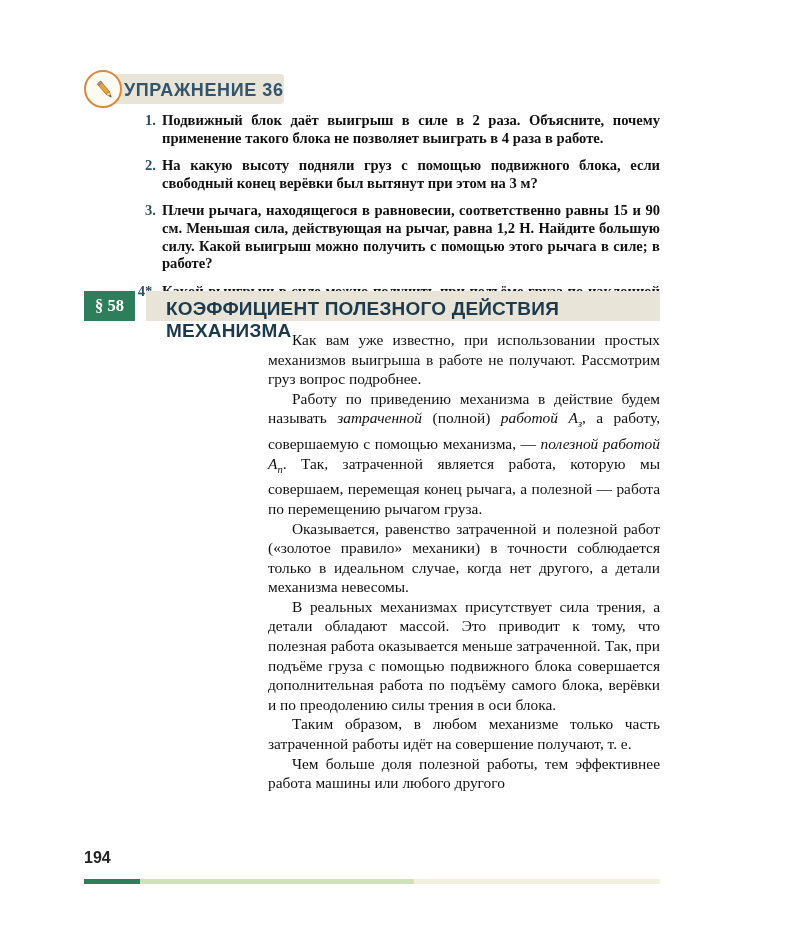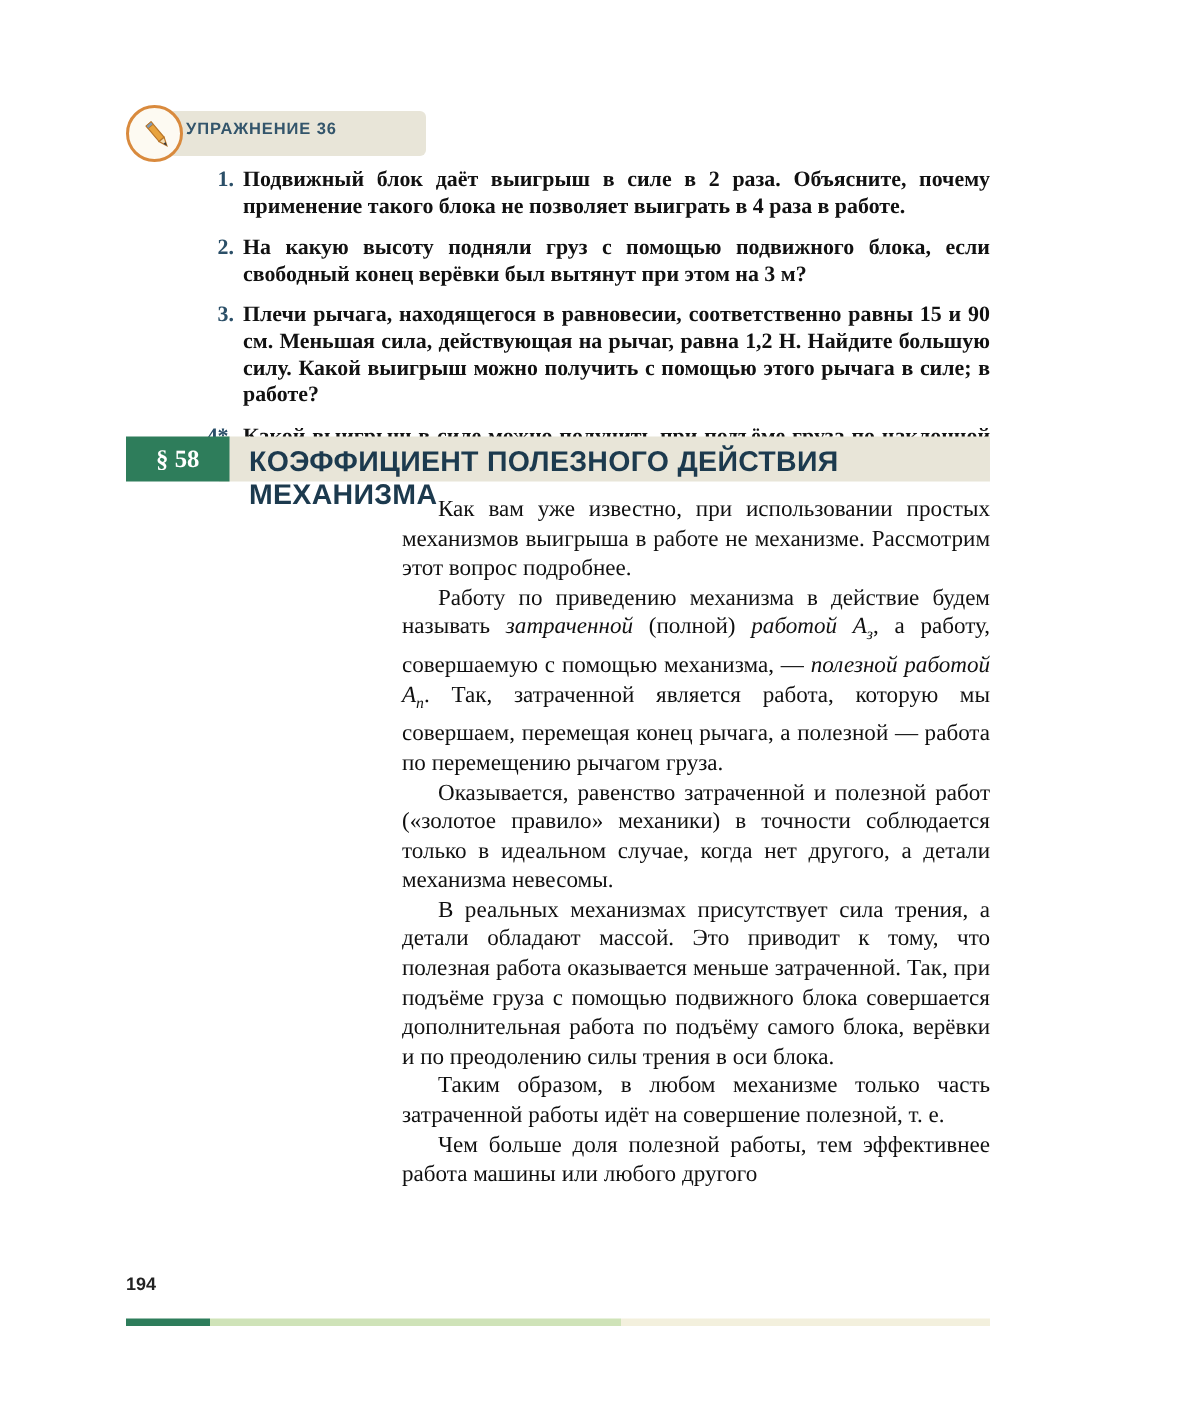--- a/index.html
+++ b/index.html
@@ -38,21 +38,21 @@
     height: 30px;
     background: #e8e5d8;
     border-radius: 0 4px 4px 0;
   }
   .exercise-label {
     position: absolute;
     left: 40px;
     top: 6px;
     font-family: "Liberation Sans", sans-serif;
     font-weight: bold;
-    font-size: 11px;
+    font-size: 18px;
     letter-spacing: 0.6px;
     color: #33556b;
   }
   .pencil-badge {
     position: absolute;
     left: 0;
     top: -4px;
     width: 38px;
     height: 38px;
     border-radius: 50%;
@@ -94,21 +94,21 @@
   .section-head {
     position: absolute;
     left: 84px;
     top: 291px;
     width: 576px;
     height: 30px;
   }
   .section-num {
     position: absolute;
     left: 0; top: 0;
-    width: 69px; height: 30px;
+    width: 51px; height: 30px;
     background: #2e7d5b;
     color: #fff;
     font-family: "Liberation Serif", serif;
     font-weight: bold;
     font-size: 16.5px;
     display: flex;
     align-items: center;
     justify-content: center;
     box-sizing: border-box;
   }
@@ -180,21 +180,21 @@
     width: 576px;
     height: 5px;
     background: linear-gradient(to right, #2e7d5b 0px, #2e7d5b 56px, #cfe3b8 56px, #cfe3b8 330px, #f3f0dd 330px, #f3f0dd 576px);
   }
   .page-number {
     position: absolute;
     left: 84px;
     top: 849px;
     font-family: "Liberation Sans", sans-serif;
     font-weight: bold;
-    font-size: 12px;
+    font-size: 16px;
     color: #222;
   }
 </style>
 </head>
 <body>
 
 <div class="page">
 
   <div class="exercise-header">
     <div class="exercise-band"></div>
@@ -230,27 +230,27 @@
     </div>
   </div>
 
   <div class="section-head">
     <div class="section-title-band"></div>
     <div class="section-num">§ 58</div>
     <div class="section-title">КОЭФФИЦИЕНТ ПОЛЕЗНОГО ДЕЙСТВИЯ МЕХАНИЗМА</div>
   </div>
 
   <div class="body-col">
-    <p>Как вам уже известно, при использовании простых механизмов выигрыша в работе не механизме. Рассмотрим этот вопрос подробнее.</p>
+    <p>Как вам уже известно, при использовании простых механизмов выигрыша в работе не получают. Рассмотрим груз вопрос подробнее.</p>
 
     <p><span>Работу по приведению механизма в действие будем называть </span><span class="it">затраченной</span><span> (полной) </span><span class="it">работой A</span><span class="vsub it">з</span><span>, а работу, совершаемую с помощью механизма, — </span><span class="it">полезной работой A</span><span class="vsub it">п</span><span>. Так, затраченной является работа, которую мы совершаем, перемещая конец рычага, а полезной — работа по перемещению рычагом груза.</span></p>
 
     <p>Оказывается, равенство затраченной и полезной работ («золотое правило» механики) в точности соблюдается только в идеальном случае, когда нет другого, а детали механизма невесомы.</p>
     <p>В реальных механизмах присутствует сила трения, а детали обладают массой. Это приводит к тому, что полезная работа оказывается меньше затраченной. Так, при подъёме груза с помощью подвижного блока совершается дополнительная работа по подъёму самого блока, верёвки и по преодолению силы трения в оси блока.</p>
-    <p>Таким образом, в любом механизме только часть затраченной работы идёт на совершение полезной, т. е.</p>
+    <p>Таким образом, в любом механизме только часть затраченной работы идёт на совершение получают, т. е.</p>
 
 
     <p>Чем больше доля полезной работы, тем эффективнее работа машины или любого другого</p>
   </div>
 
   <div class="page-number">194</div>
   <div class="footer-rule"></div>
 
 </div>
 

